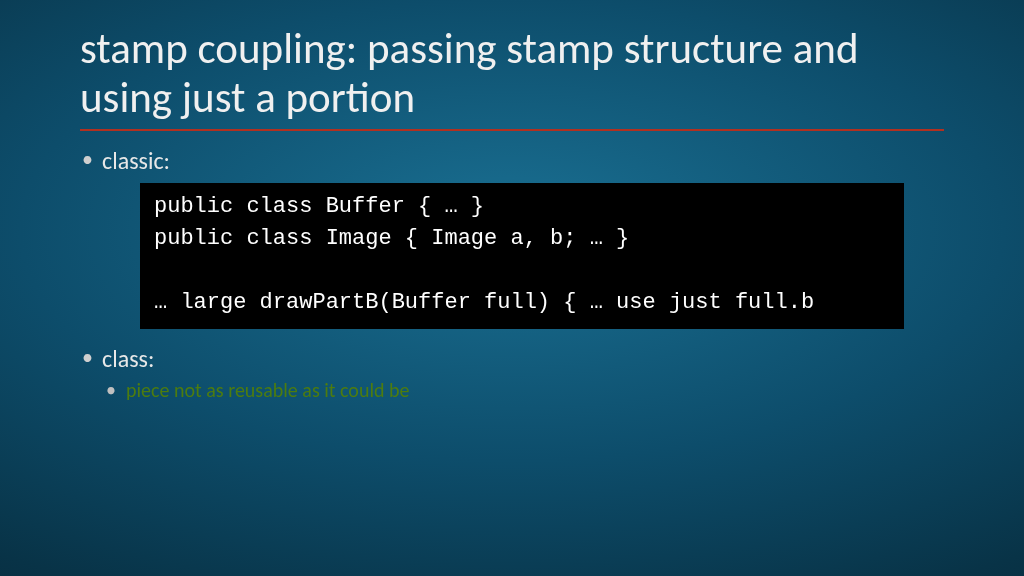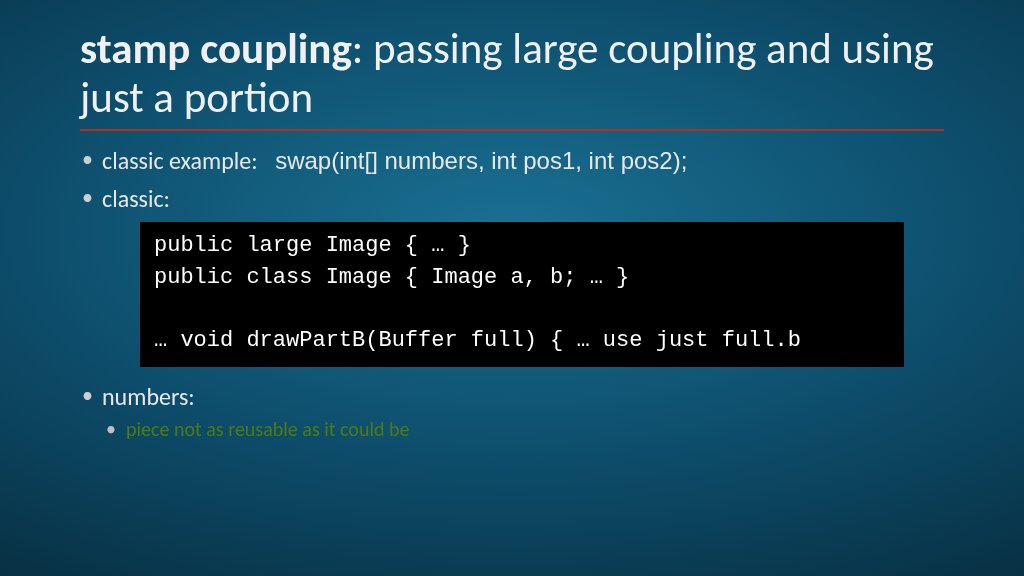--- a/index.html
+++ b/index.html
@@ -12,21 +12,21 @@
   }
   .title {
     font-size: 43px;
     line-height: 1.15;
     font-weight: 400;
     color: #f0f0f0;
     padding-bottom: 6px;
     border-bottom: 2px solid #b23020;
     margin-bottom: 14px;
   }
-  .title .bold { font-weight: 700; }
+  .title .bold { font-weight: 400; }
   ul.top { list-style: none; }
   ul.top > li {
     position: relative;
     padding-left: 22px;
     font-size: 24px;
     line-height: 1.35;
     margin-bottom: 6px;
     color: #e8e8e8;
     font-weight: 400;
   }
@@ -67,36 +67,32 @@
     left: 4px;
     top: 0;
     color: #c0c0c0;
     font-size: 20px;
   }
 </style>
 </head>
 <body>
 
 <div class="title">
-  <span class="bold">stamp coupling</span><span>: passing large coupling and using just a portion</span>
+  <span class="bold">stamp coupling</span><span>: passing stamp structure and using just a portion</span>
 </div>
 
 <ul class="top">
-  <li>
-    <span>classic example:</span>
-    <span class="inline-code">swap(int[] numbers, int pos1, int pos2);</span>
-  </li>
   <li>classic:</li>
 </ul>
 
-<div class="codebox"><span>public large Image { … }</span>
+<div class="codebox"><span>public class Buffer { … }</span>
 <span>public class Image { Image a, b; … }</span>
 <span></span>
-<span>… void drawPartB(Buffer full) { … use just full.b</span></div>
+<span>… large drawPartB(Buffer full) { … use just full.b</span></div>
 
 <ul class="top">
   <li>
-    <span>numbers:</span>
+    <span>class:</span>
     <ul class="sub">
       <li>piece not as reusable as it could be</li>
     </ul>
   </li>
 </ul>
 
 </body></html>

